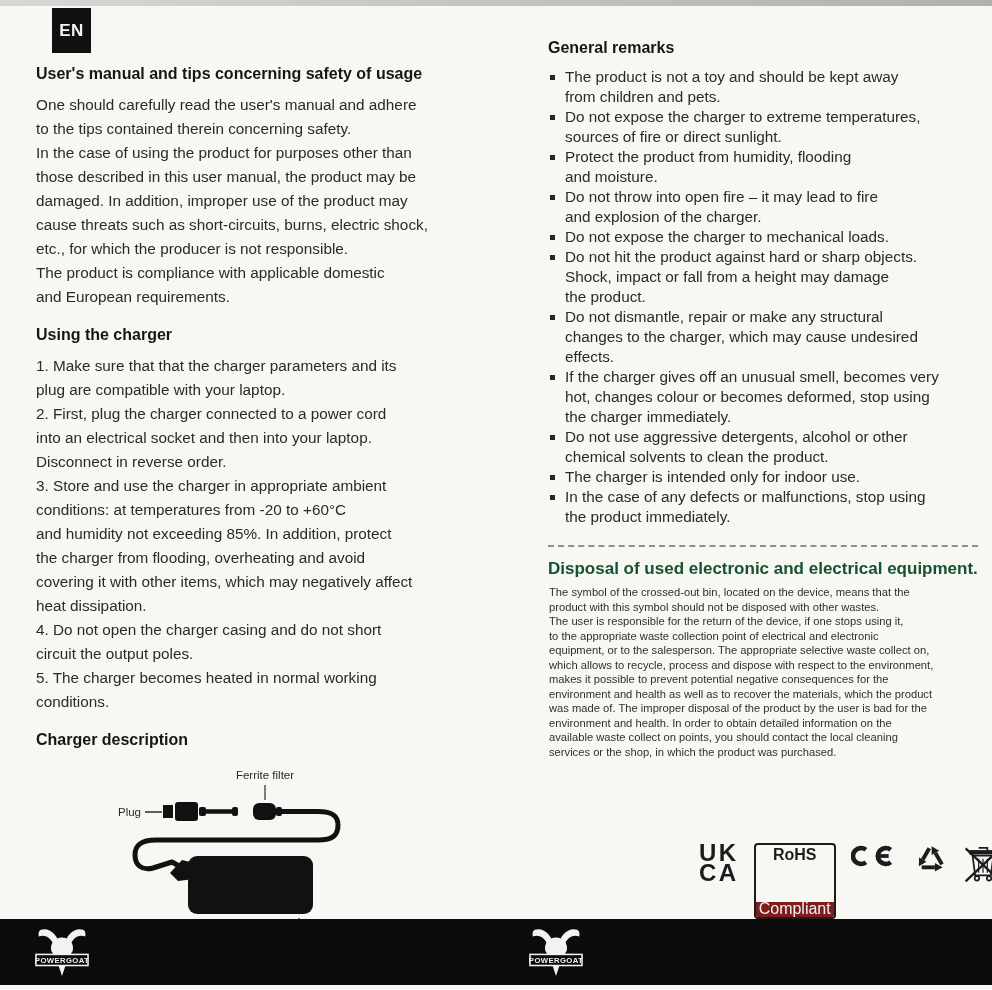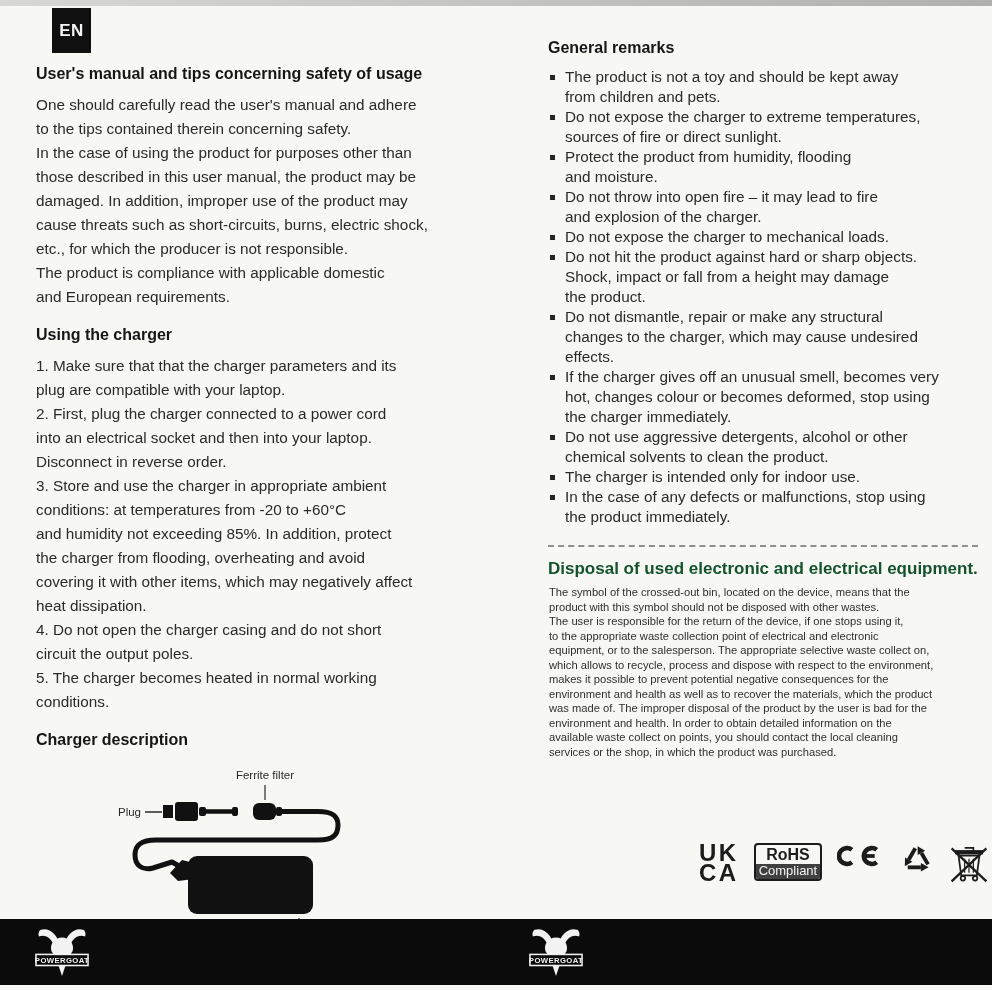--- a/index.html
+++ b/index.html
@@ -41,21 +41,21 @@
   .diagram{display:block;margin:4px 0 0 0;}
   .diagram text{font-family:"Liberation Sans",sans-serif;fill:#2a2a2a;}
   .set-row{margin-top:14px;font-size:15.3px;display:flex;align-items:center;gap:9px;}
   .set-row .lbl{font-weight:bold;color:#161616;}
   .sq{display:inline-block;width:4.5px;height:4.5px;background:#262626;}
   
   .marks{position:absolute;left:699px;top:843px;display:flex;align-items:flex-start;gap:15px;}
   .ukca{font-weight:bold;color:#1c1c1c;font-size:24px;line-height:20px;letter-spacing:2.5px;text-align:left;}
   .rohs{border:2.5px solid #1c1c1c;border-radius:4px;overflow:hidden;text-align:center;background:#f7f7f4;}
   .rohs-top{font-size:16px;font-weight:bold;color:#1c1c1c;padding:0 4px;line-height:19px;}
-  .rohs-bottom{background:#404040;color:#f2f2f2;font-size:13px;line-height:14px;padding:0 3px 1px 3px;}
+  .rohs-bottom{background:#7f1d1d;color:#f2f2f2;font-size:16px;line-height:14px;padding:0 3px 1px 3px;margin-top:38px;}
   
   .footer-bar{
     position:absolute;left:0;top:919px;width:100%;height:66px;background:#0b0b0b;
   }
   .footer-bar svg{position:absolute;top:6px;}
   .footer-bar svg text{font-family:"Liberation Sans",sans-serif;}
   .logo-1{left:33px;}
   .logo-2{left:527px;}
 </style>
 </head>

